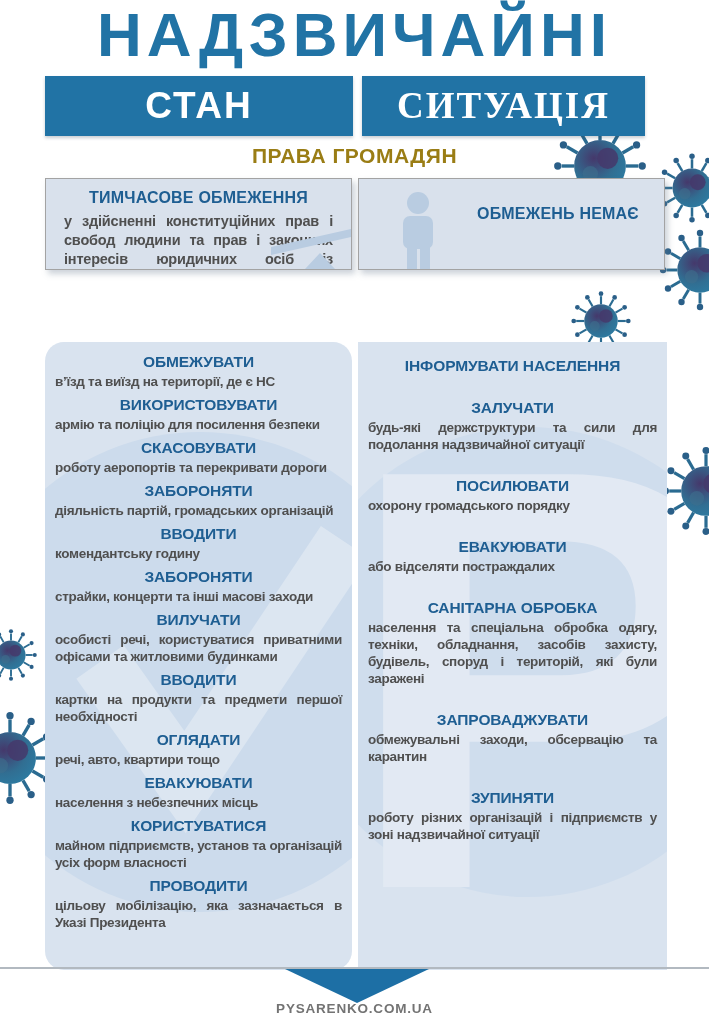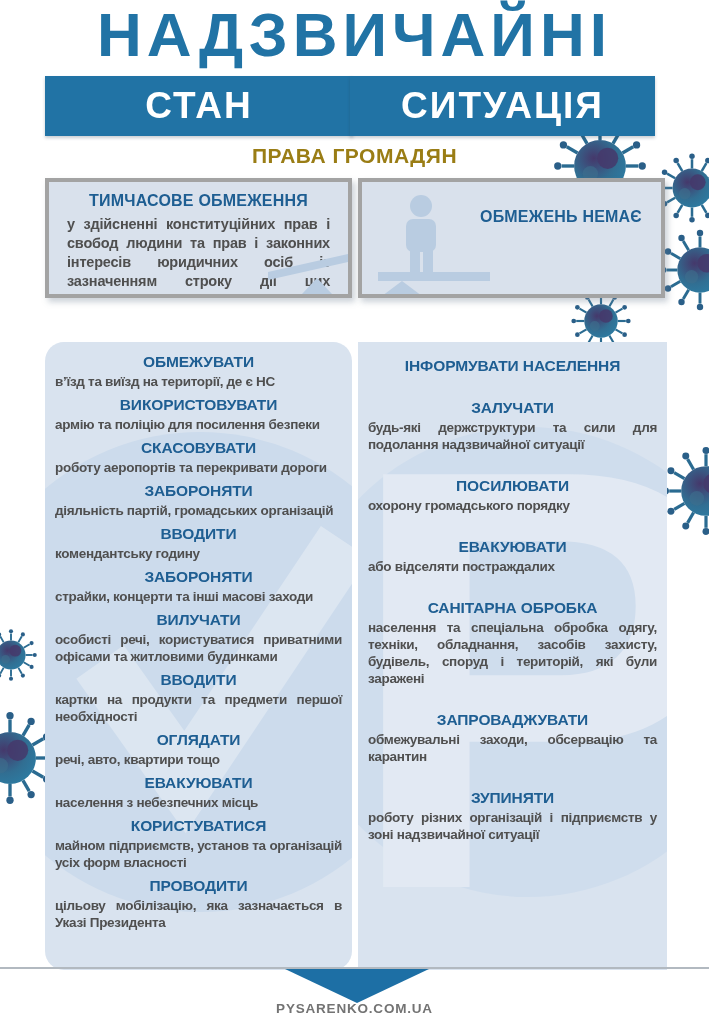--- a/index.html
+++ b/index.html
@@ -14,30 +14,30 @@
 
   
   .main-title { top:2px; left:0; width:709px; text-align:center;
     font-size:62px; font-weight:bold; letter-spacing:5px; color:#2173a5; line-height:66px; }
 
   
   .hbox { position:absolute; top:76px; height:60px; background:#2173a5; color:#ffffff;
     font-size:37px; font-weight:bold; letter-spacing:2px; text-align:center; line-height:60px;
     box-shadow:0 2px 3px rgba(40,60,80,.25); z-index:2; }
   .hbox-left  { left:45px;  width:308px; }
-  .hbox-right { left:350px; width:305px; }
+  .hbox-right { left:362px; width:283px;font-family:Liberation Serif, serif; }
 
   
   .gold-heading { left:0; width:709px; text-align:center; font-weight:bold; color:#9a7d15; }
   .gold-rights { top:144px; font-size:21px; letter-spacing:.5px; }
   .gold-powers { top:304px; font-size:25px; letter-spacing:.5px; }
 
   
-  .rights-box { position:absolute; top:178px; width:307px; height:120px; background:#d9e1ec;
-    border:4px solid #a3a3a3; box-shadow:3px 4px 6px rgba(110,125,145,.35); z-index:2; overflow:hidden; }
+  .rights-box { position:absolute; top:178px; width:307px; height:92px; background:#d9e1ec;
+    border:1px solid #a3a3a3; box-shadow:3px 4px 6px rgba(110,125,145,.35); z-index:2; overflow:hidden; }
   .rights-left  { left:45px; padding:10px 18px 8px; }
   .rights-right { left:358px;padding-left:12px; }
   .rbox-title { text-align:center; font-size:16px; font-weight:bold; color:#1e5e92; margin-bottom:5px; letter-spacing:.2px; }
   .rbox-body { font-size:14.5px; font-weight:600; color:#4f4f4f; line-height:1.32; text-align:justify; letter-spacing:-.2px; }
   .rights-right .rbox-title { position:absolute; left:118px; top:26px; text-align:left; }
   .balance-person { position:absolute; left:14px; top:10px; }
   .seesaw-frag { position:absolute; right:0; bottom:0; }
 
   
   .panel { position:absolute; top:342px; height:628px; background:#d9e3ef; z-index:2; overflow:hidden; }

